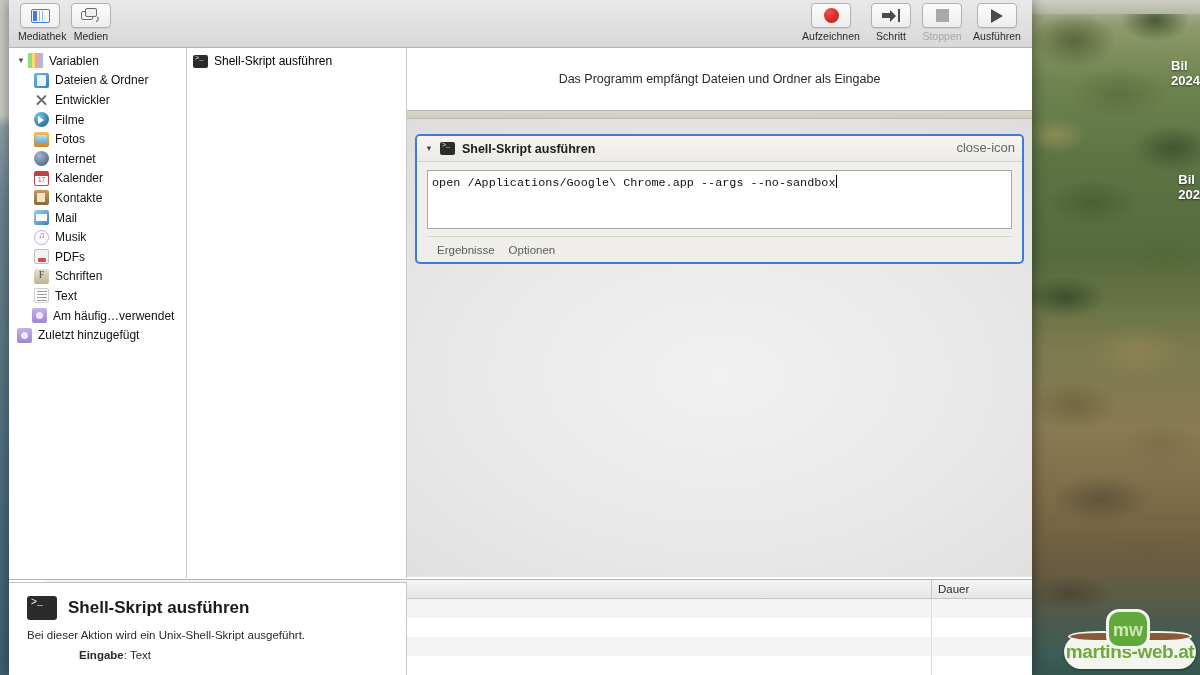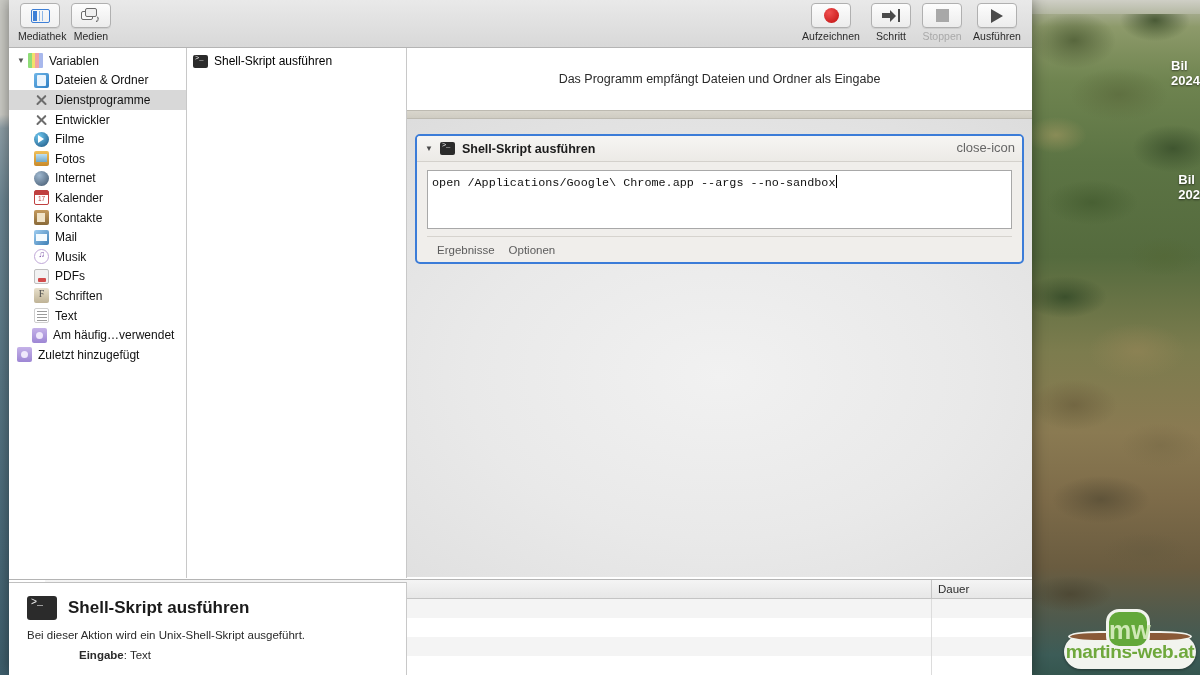--- a/index.html
+++ b/index.html
@@ -104,21 +104,21 @@
     box-shadow: 0 0 0 2px #f2f4ee;
   }
   .wm-badge {
     position: absolute;
     left: 48px; top: 4px;
     width: 44px; height: 40px;
     background: #63a83a;
     border-radius: 13px;
     border: 3px solid #f2f4ee;
     color: #cfe8b6;
-    font-size: 25px;
+    font-size: 18px;
     font-weight: bold;
     text-align: center;
     line-height: 36px;
   }
 
   
   #window {
     position: absolute;
     left: 9px; top: 0;
     width: 1023px; height: 675px;
@@ -605,25 +605,20 @@
         <span class="disc">▼</span>
         <span class="lib-ico ico-lib"></span>
         <span>Variablen</span>
       </div>
 
       <div class="lib-row">
         <span class="indent"></span>
           <span class="lib-ico ico-finder"></span>
         <span>Dateien &amp; Ordner</span>
       </div>
-      <div class="lib-row selected">
-        <span class="indent"></span>
-          <span class="lib-ico ico-util"></span>
-        <span>Dienstprogramme</span>
-      </div>
       <div class="lib-row">
         <span class="indent"></span>
           <span class="lib-ico ico-util"></span>
         <span>Entwickler</span>
       </div>
       <div class="lib-row">
         <span class="indent"></span>
           <span class="lib-ico ico-movie"></span>
         <span>Filme</span>
       </div>

